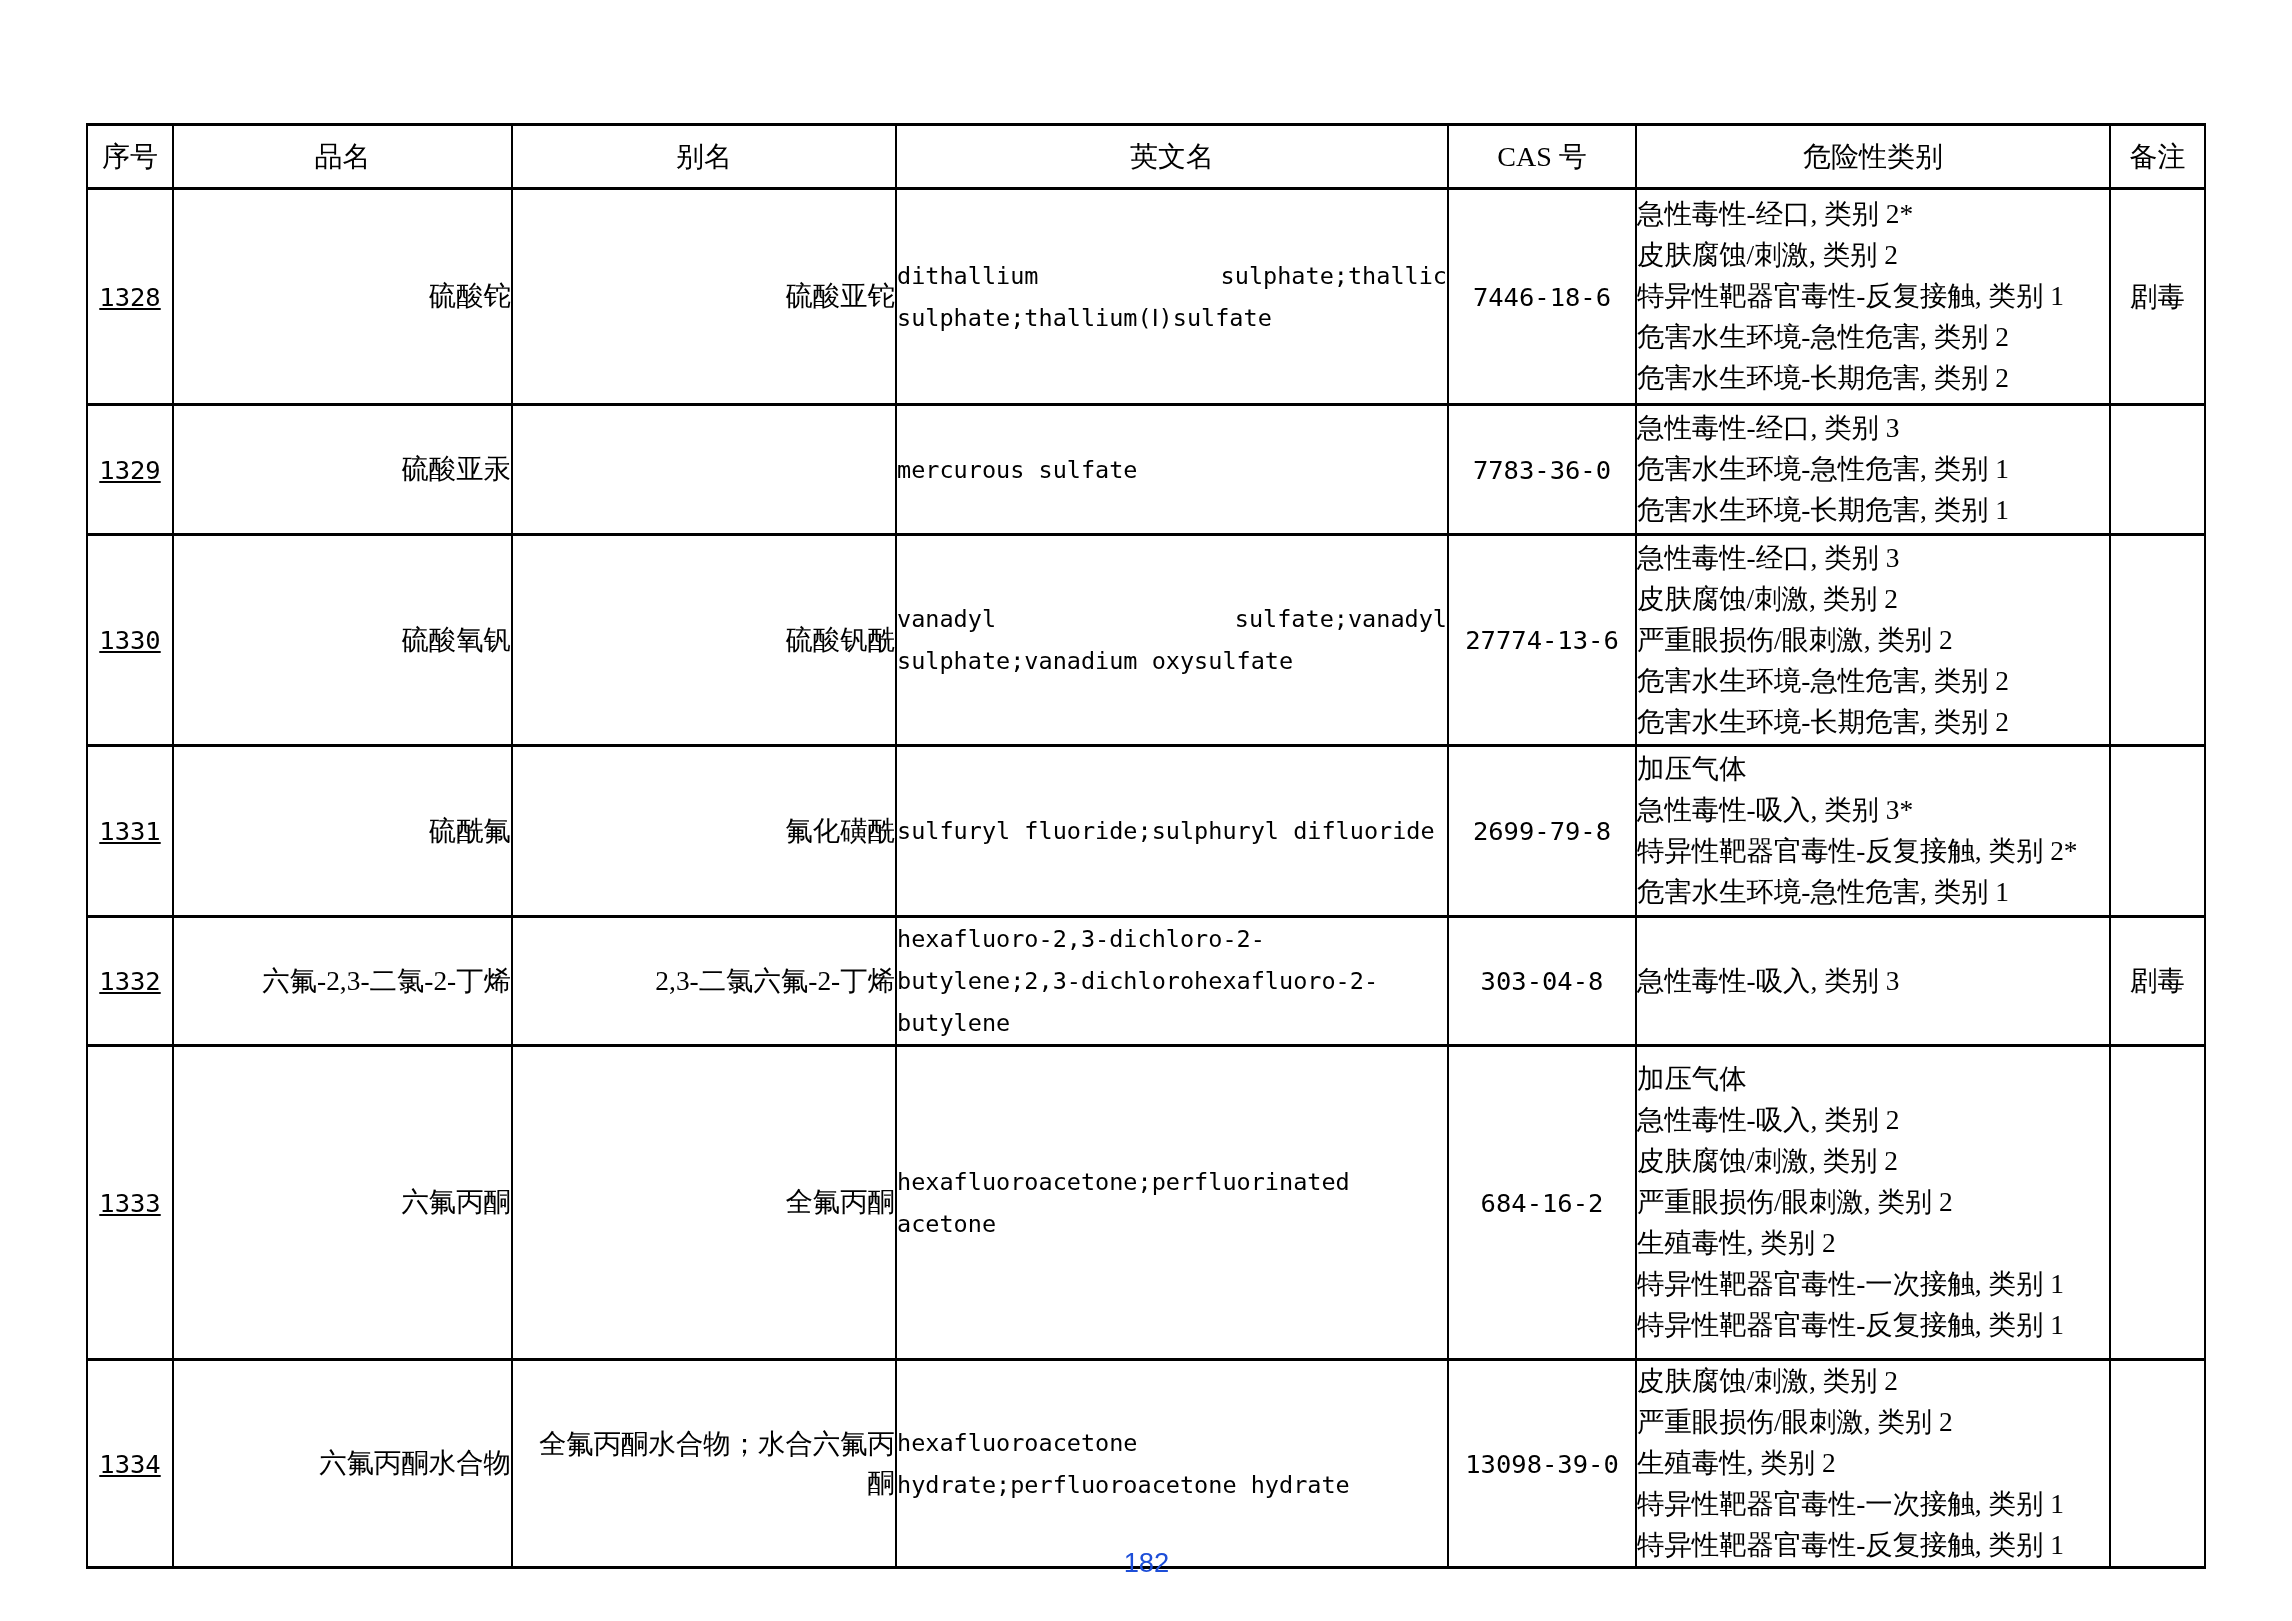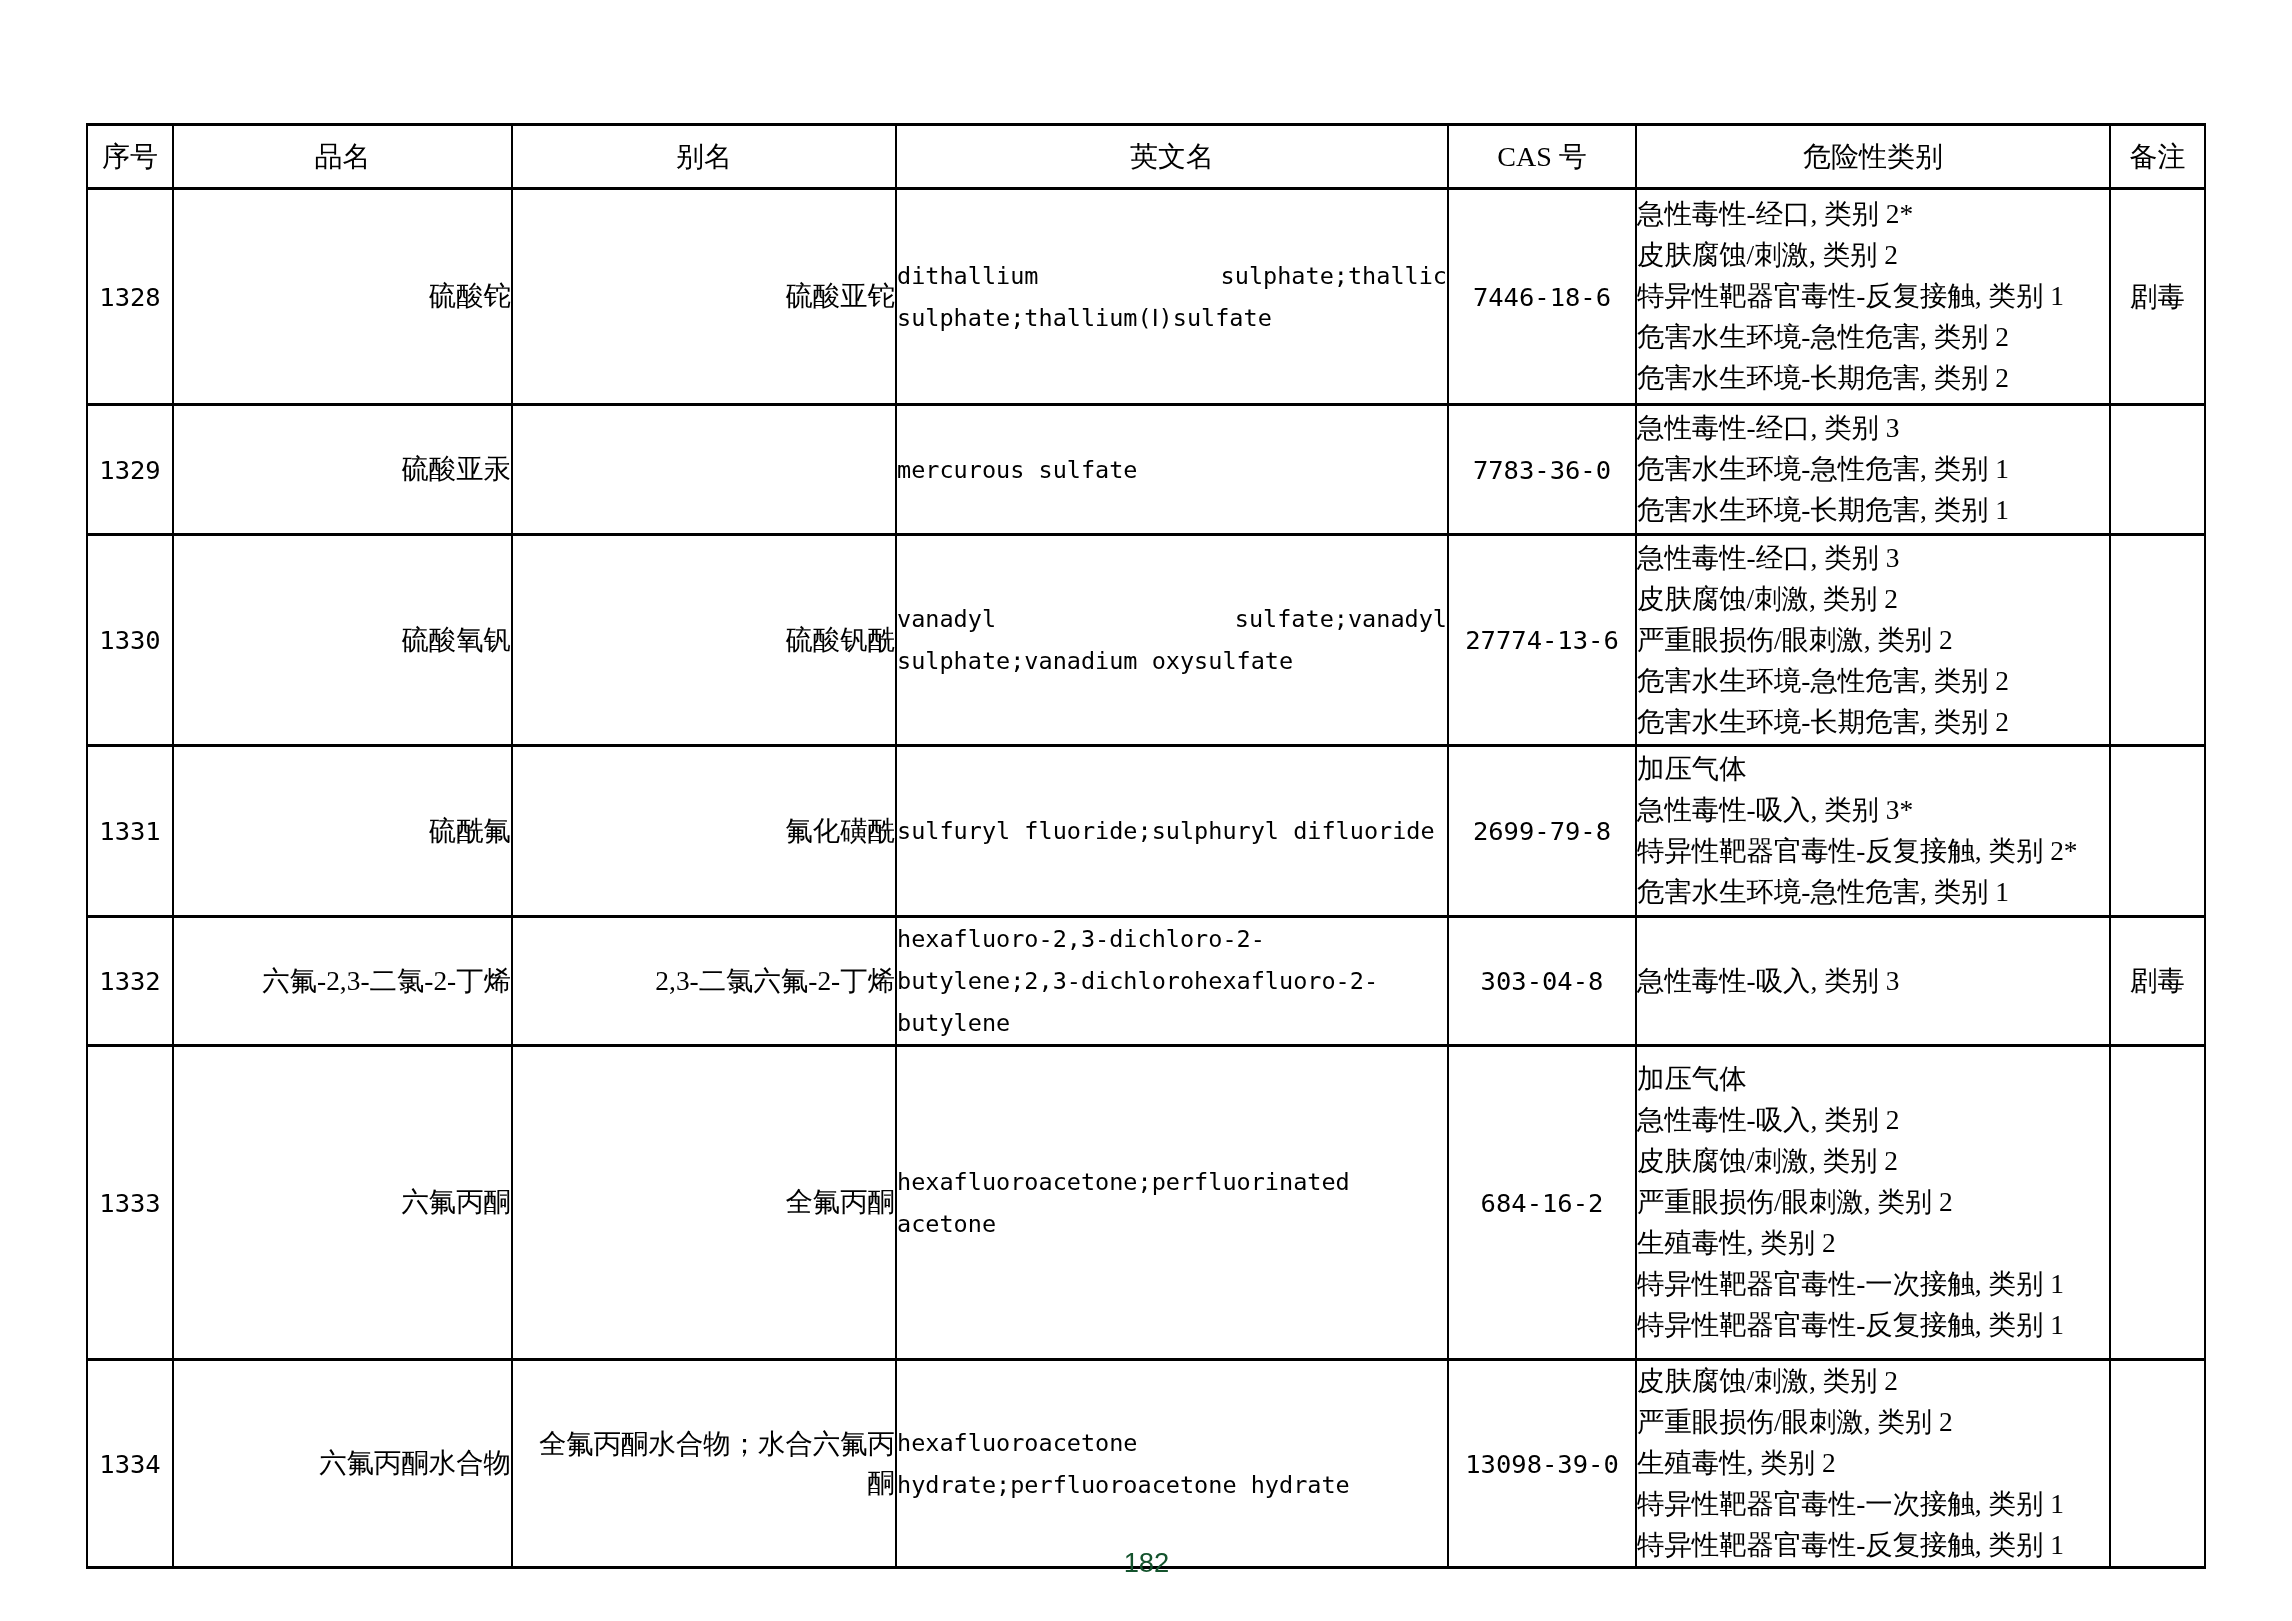--- a/index.html
+++ b/index.html
@@ -44,20 +44,21 @@
   table.chem th {
     font-family: "Liberation Serif", "DejaVu Serif", serif;
     font-size: 28px;
     font-weight: normal;
     text-align: center;
   }
   td.c-no {
     font-family: "DejaVu Sans Mono", "Liberation Mono", monospace;
     font-size: 25.5px;
     text-align: center;
+    text-decoration: underline;
   }
   td.c-name, td.c-alias {
     font-family: "Liberation Serif", "DejaVu Serif", serif;
     font-size: 27.4px;
     line-height: 39px;
     text-align: right;
     padding: 0 3.9px 0 11.8px;
   }
   td.c-en {
     font-family: "DejaVu Sans Mono", "Liberation Mono", monospace;
@@ -88,21 +89,21 @@
     text-align: center;
   }
   .pageno {
     position: absolute;
     left: 0;
     top: 1547px;
     width: 100%;
     text-align: center;
     font-family: "Liberation Sans", "DejaVu Sans", sans-serif;
     font-size: 27.4px;
-    color: #14532d;
+    color: #1d4ed8;
   }
 </style>
 </head>
 <body>
 
 <div class="page">
 
   <table class="chem">
     <colgroup>
       <col style="width:86px">

